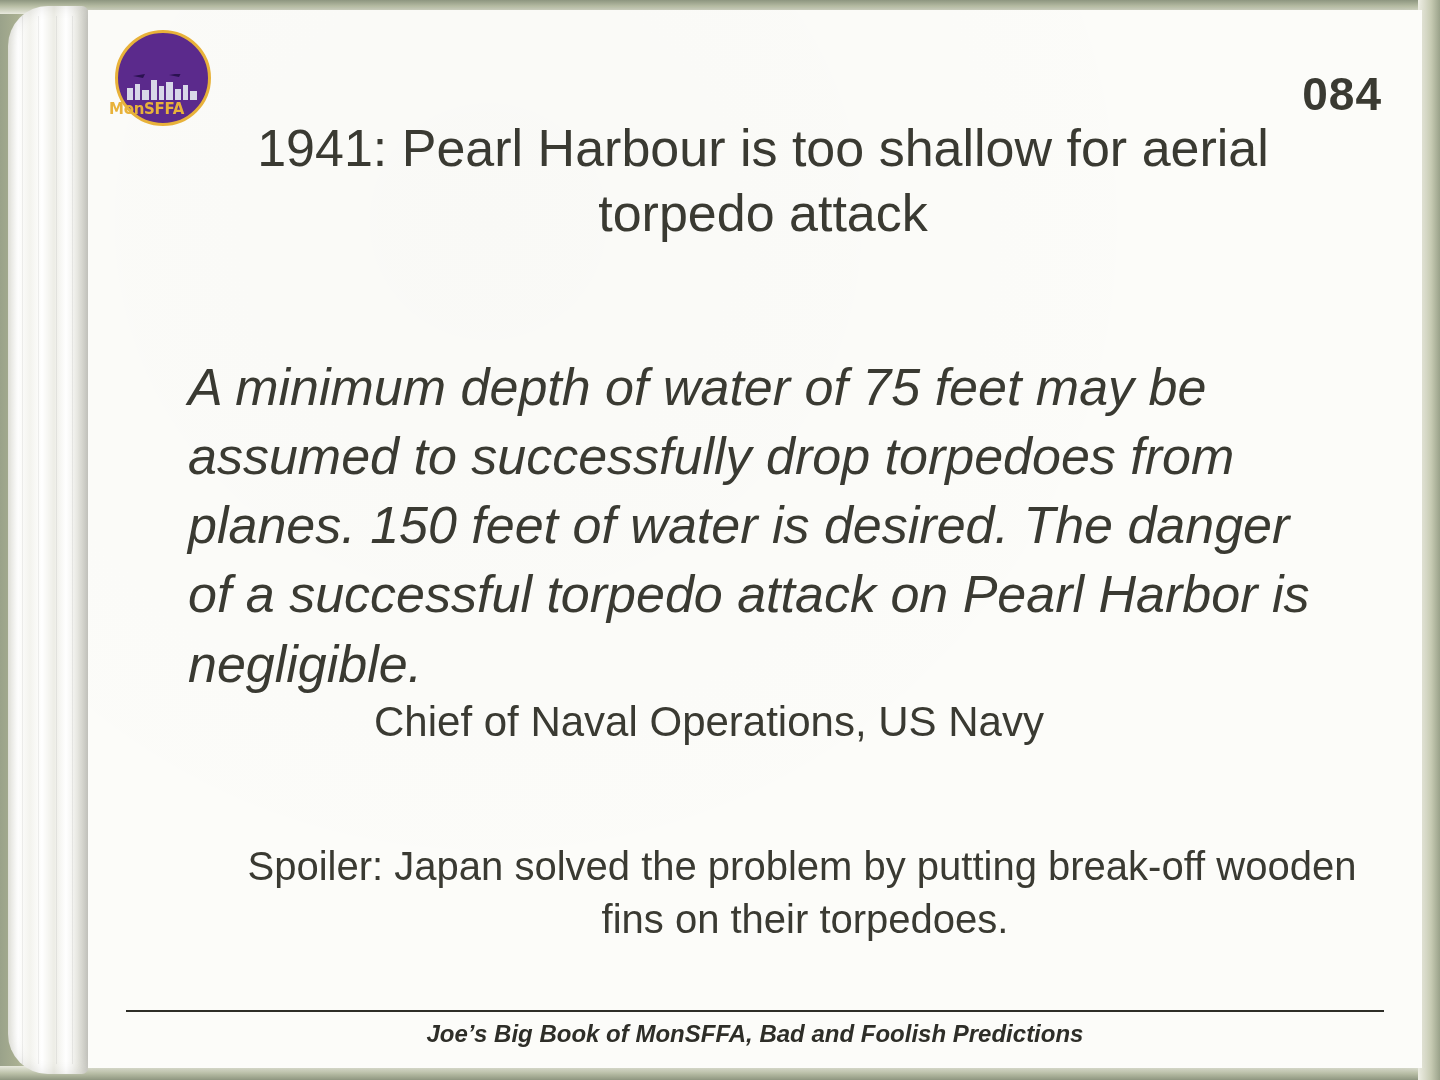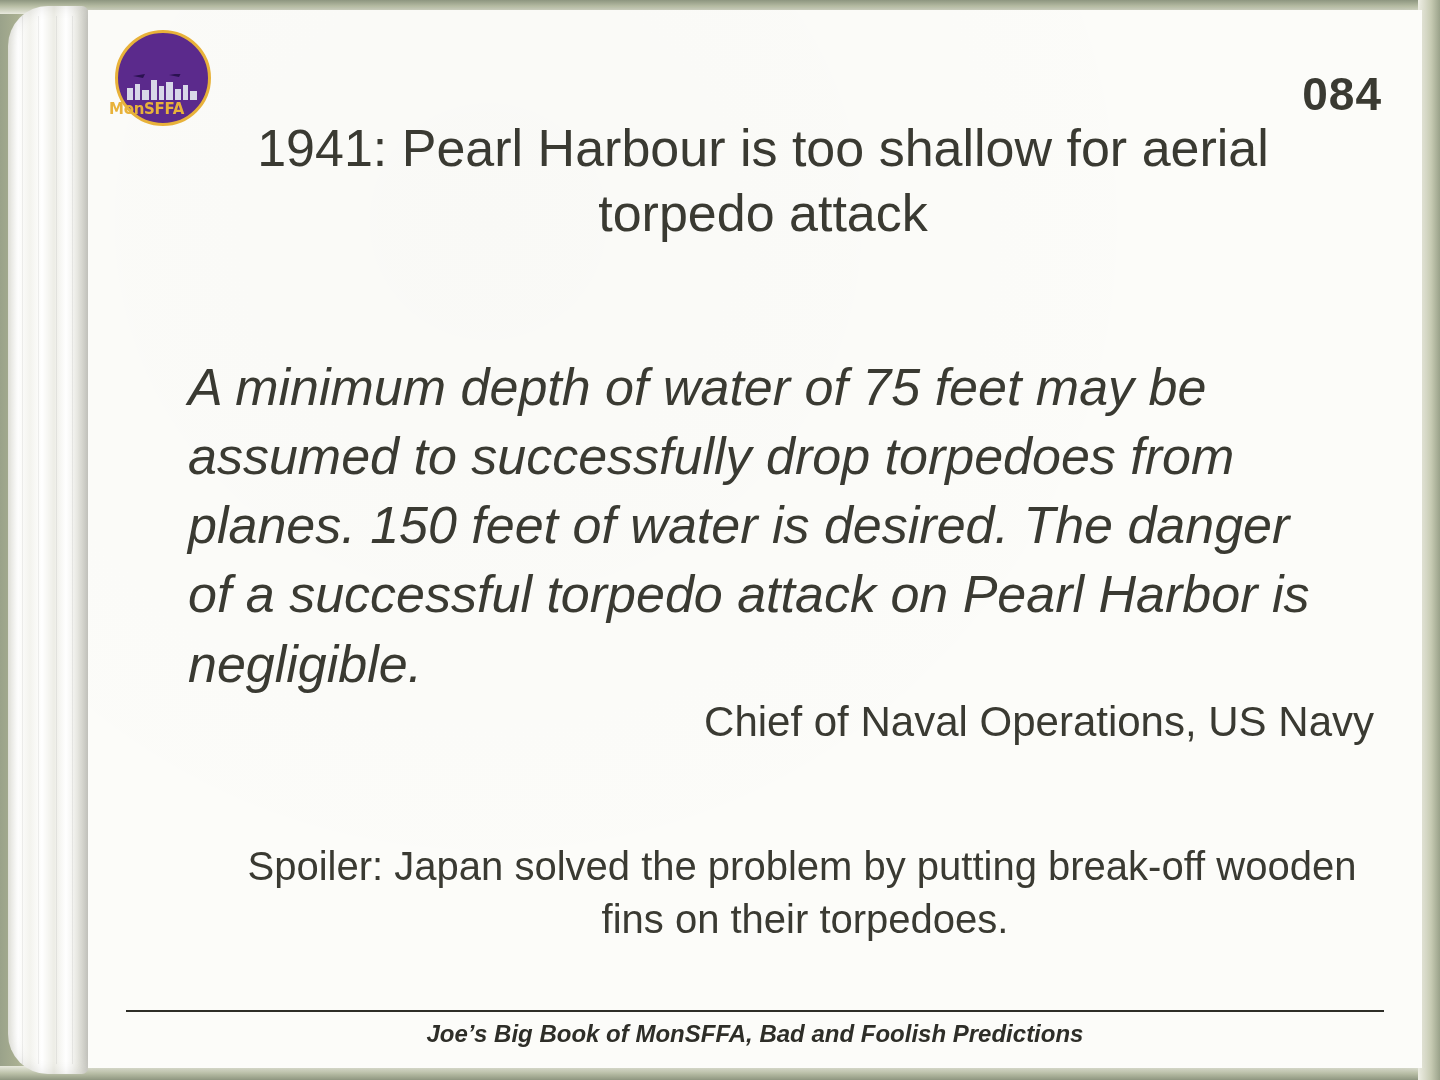--- a/index.html
+++ b/index.html
@@ -158,21 +158,20 @@
     font-size: 52px;
     line-height: 1.33;
     color: #3a3a32;
   }
 
   .attribution {
     position: absolute;
     right: 48px;
     top: 688px;
     width: 1000px;
-    text-align: right;
     font-family: "Liberation Sans", sans-serif;
     font-size: 42px;
     color: #3a3a32;
   }
 
   .spoiler {
     position: absolute;
     left: 152px;
     top: 830px;
     width: 1130px;

